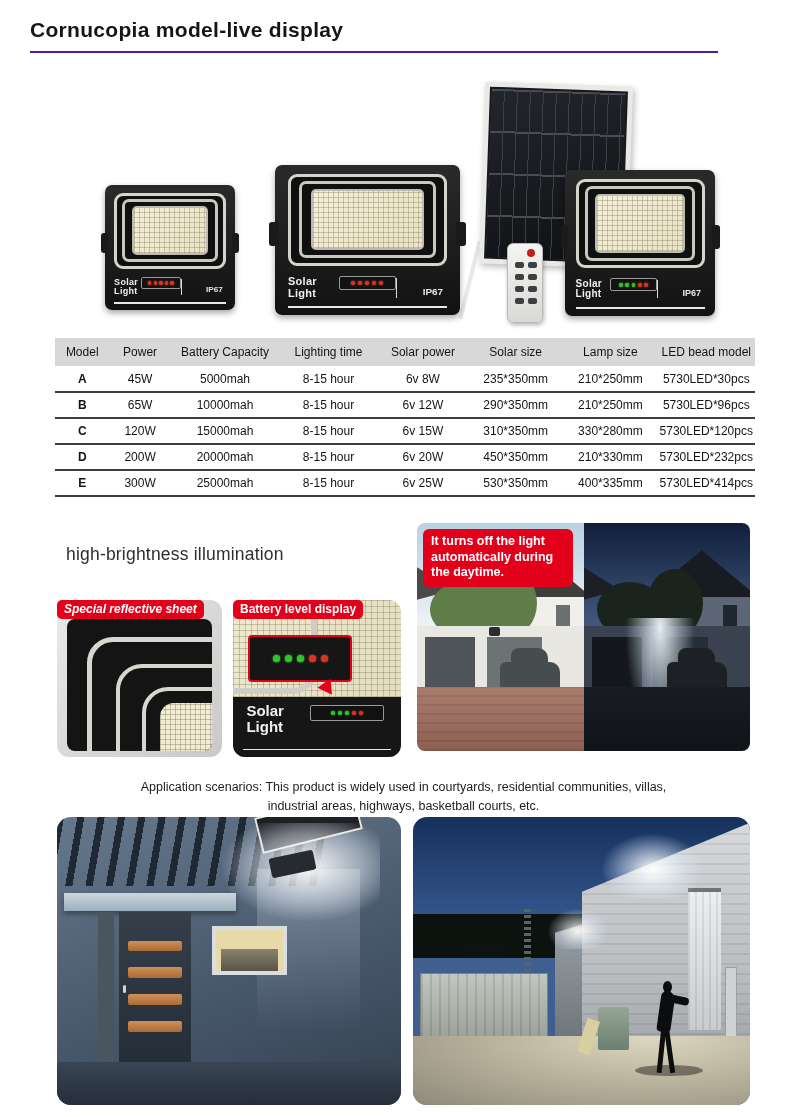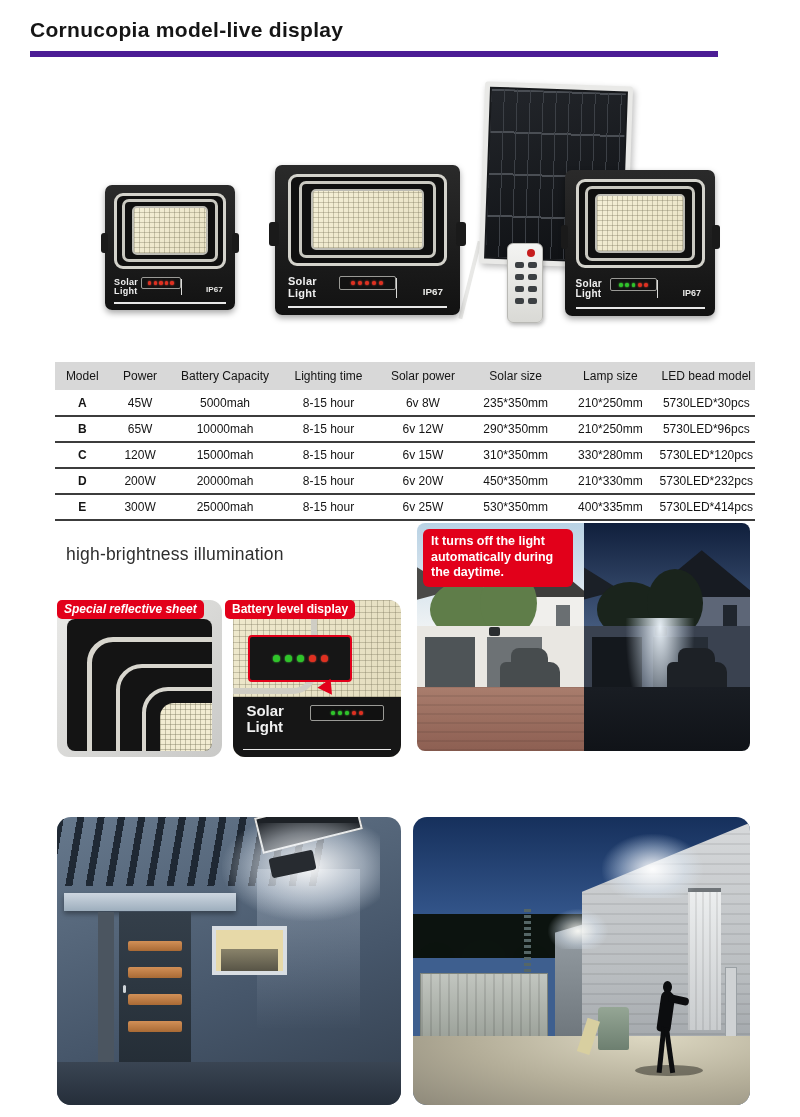--- a/index.html
+++ b/index.html
@@ -1,21 +1,21 @@
 <!DOCTYPE html>
 <html><head>
 <meta charset="utf-8">
 <style>
   * { box-sizing: border-box; margin: 0; padding: 0; }
   html,body { background:#fff; }
   body { font-family: "Liberation Sans", sans-serif; color:#1c1c1c; }
   .page { position:relative; width:800px; height:1117px; background:#fff; overflow:hidden; margin:0 auto; }
 
   
-  .hdr { position:absolute; left:30px; top:18px; width:688px; border-bottom:6px solid #4c1d95; padding-bottom:9px; }
+  .hdr { position:absolute; left:30px; top:18px; width:688px; border-bottom:2px solid #4c1d95; padding-bottom:9px; }
   .hdr h1 { font-size:21px; font-weight:bold; color:#151515; letter-spacing:0.3px; }
 
   
   .showcase { position:absolute; left:0; top:60px; width:800px; height:272px; }
 
   .panel { position:absolute; left:482px; top:24px; width:148px; height:182px; background:#17191c; border:5px solid #e9e9e7; border-radius:3px; transform:rotate(2deg); box-shadow:2px 3px 6px rgba(0,0,0,.25); z-index:1; }
   .panel-grid { position:absolute; inset:2px; background:
       repeating-linear-gradient(90deg, transparent 0 12px, #3c4046 12px 13px),
       repeating-linear-gradient(0deg, transparent 0 40px, #4a4e54 40px 42px),
       linear-gradient(160deg,#23262b,#0e1013); }
@@ -43,21 +43,21 @@
   .lamp .rating { color:#e8e8e6; font-weight:bold; font-size:.9em; margin-right:.4em; margin-top:.7em;margin-left:19px; }
   .dot { width:.38em; height:.38em; border-radius:50%; }
   .dot.r { background:#e03020; box-shadow:0 0 2px #ff5040; }
   .dot.g { background:#2fc42a; box-shadow:0 0 2px #50ff48; }
 
   .lamp1 { left:105px; top:125px; width:130px; height:125px; font-size:9px; z-index:2; }
   .lamp2 { left:275px; top:105px; width:185px; height:150px; font-size:11px; z-index:2; }
   .lamp3 { left:565px; top:110px; width:150px; height:146px; font-size:10px; z-index:5; }
 
   
-  .spec { position:absolute; left:55px; top:338px; width:700px; border-collapse:collapse; font-size:12px;margin-top:24px; }
+  .spec { position:absolute; left:55px; top:338px; width:700px; border-collapse:collapse; font-size:12px; }
   .spec th { background:#d8d8d8; font-weight:normal; color:#141414; height:28px; padding:0 2px; }
   .spec td { text-align:center; height:26px; border-bottom:2px solid #3c3c3c; color:#141414; padding:0 2px; }
   .spec td:first-child { font-weight:bold; }
   .spec tr td { background:#fff; }
 
   
   .feat-head { position:absolute; left:66px; top:543px; font-size:17.5px; color:#2e2e2e; line-height:1.3; letter-spacing:.2px; }
   .redtag { position:absolute; background:#e2001a; color:#fff; font-weight:bold; font-size:12px; padding:2px 7px 3px; border-radius:5px; z-index:9; white-space:nowrap; }
 
   .card { position:absolute; top:600px; height:157px; border-radius:12px; overflow:hidden; }
@@ -334,21 +334,21 @@
   <div class="redtag" style="left:57px; top:600px;font-style:italic;">Special reflective sheet</div>
   <div class="card card1">
     <div class="corner">
       <div class="arc a1"></div>
       <div class="arc a2"></div>
       <div class="arc a3"></div>
       <div class="ledpatch"></div>
     </div>
   </div>
 
-  <div class="redtag" style="left:225px; top:600px;text-align:right;">Battery level display</div>
+  <div class="redtag" style="left:233px; top:600px;text-align:right;">Battery level display</div>
   <div class="card card2">
     <div class="silver"></div>
     <div class="inset">
       <span class="dot g"></span>
         <span class="dot g"></span>
         <span class="dot g"></span>
         <span class="dot r"></span>
         <span class="dot r"></span>
     </div>
     <div class="ptr"></div>
@@ -397,20 +397,24 @@
       <div class="tree" style="left:38%; top:20%; width:34%; height:30%;"></div>
       <div class="frontwall"></div>
       <div class="garage g1" style="left:5%; width:30%;"></div>
       <div class="garage g2" style="left:42%; width:33%;"></div>
       <div class="wlamp"></div>
       <div class="car"></div>
       <div class="ground"></div>
     </div>
   </div>
 
+  <div class="apps">
+    <div>Application scenarios: This product is widely used in courtyards, residential communities, villas,</div>
+    <div>industrial areas, highways, basketball courts, etc.</div>
+  </div>
 
   <div class="photo photo-l">
     <div class="pergola"></div>
     <div class="spanel"></div>
     <div class="beam"></div>
     <div class="flood-glow"></div>
     <div class="flood"></div>
     <div class="canopy"></div>
     <div class="doorglass"></div>
     <div class="door">

